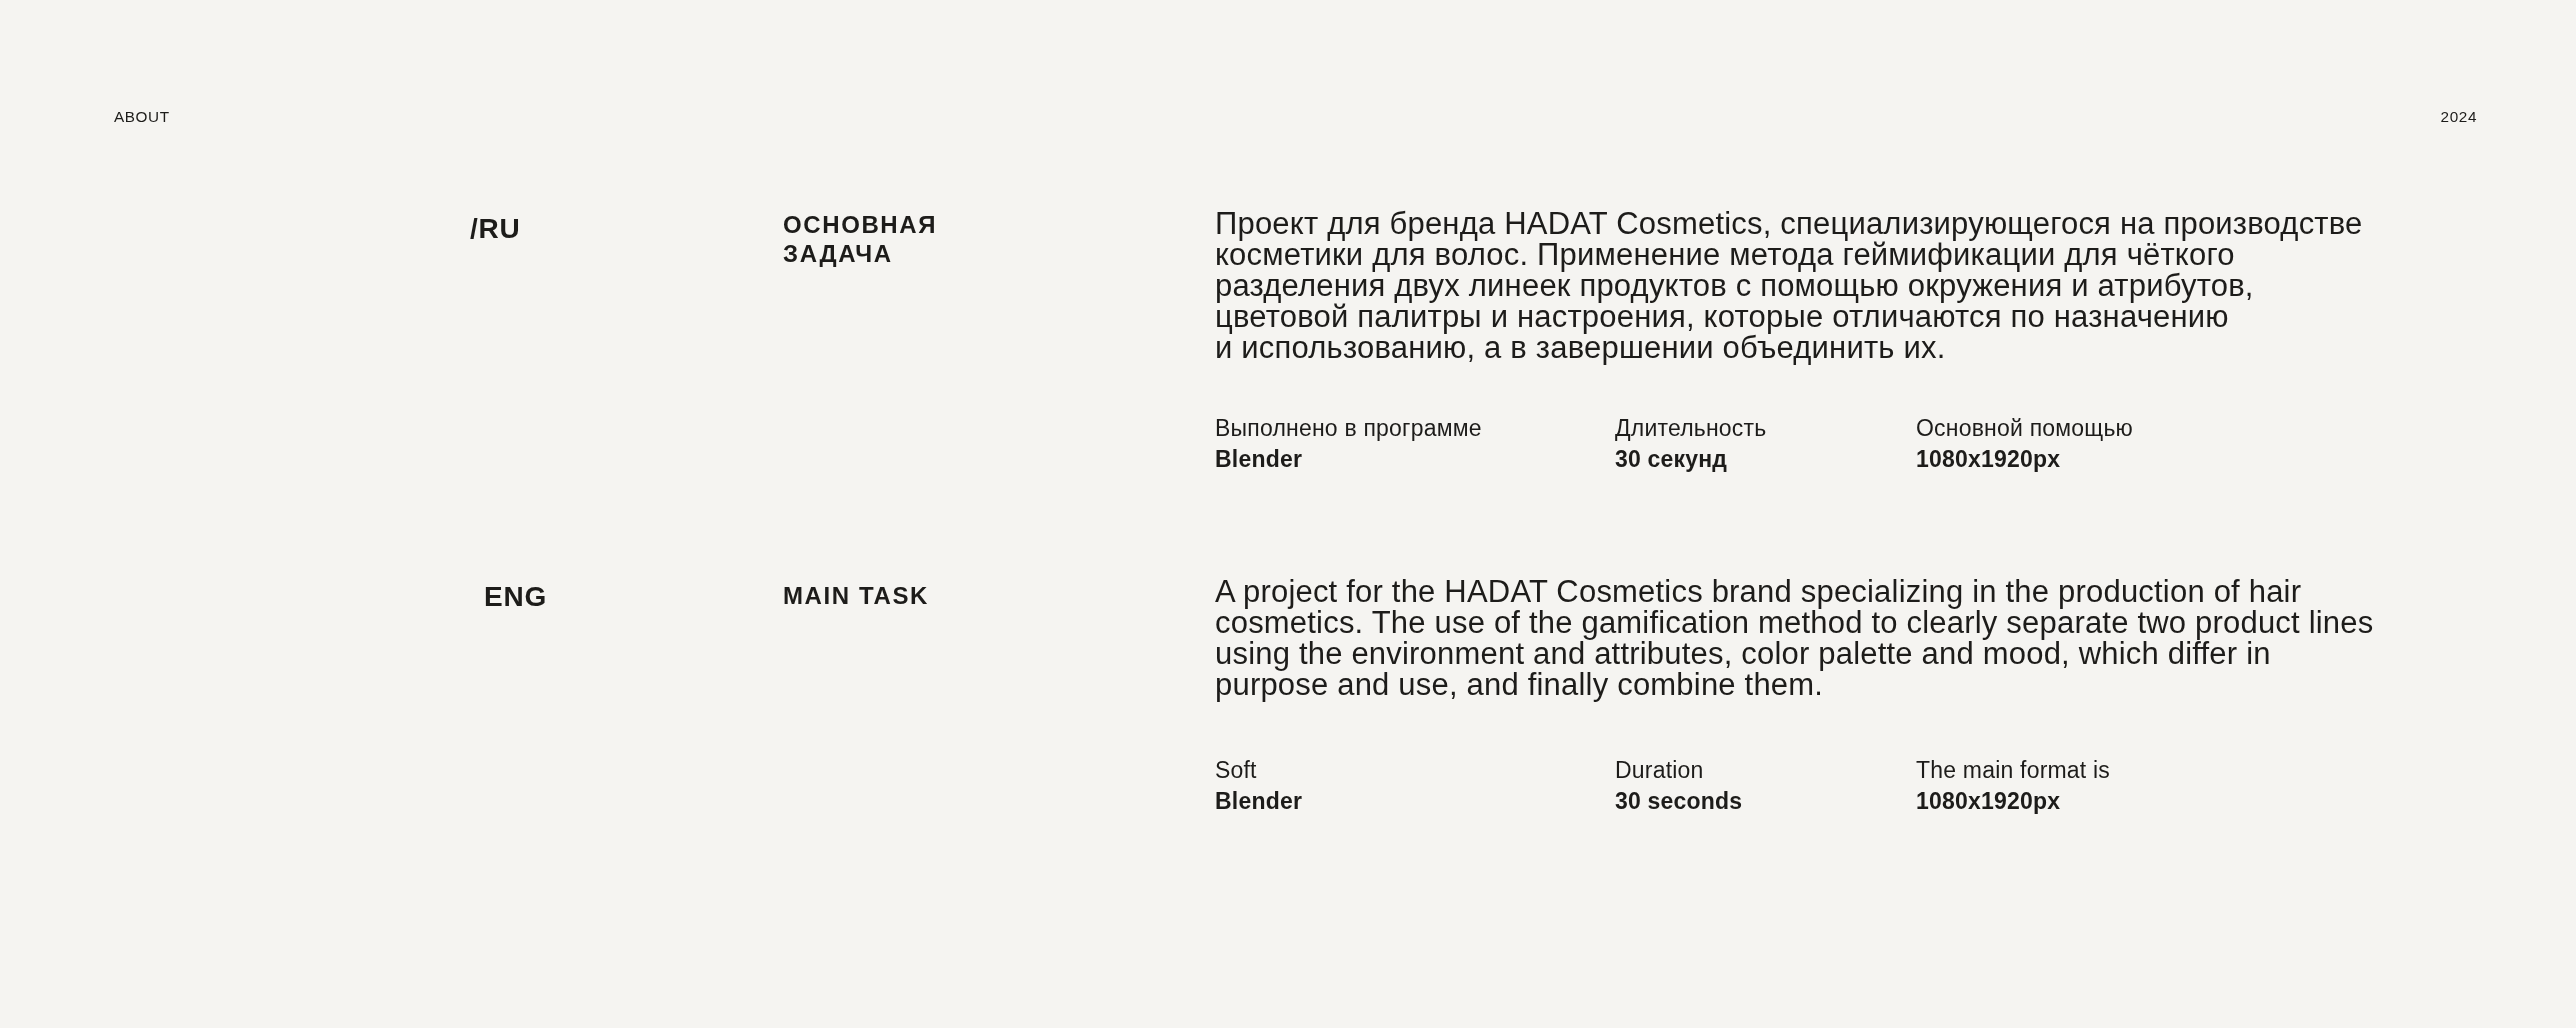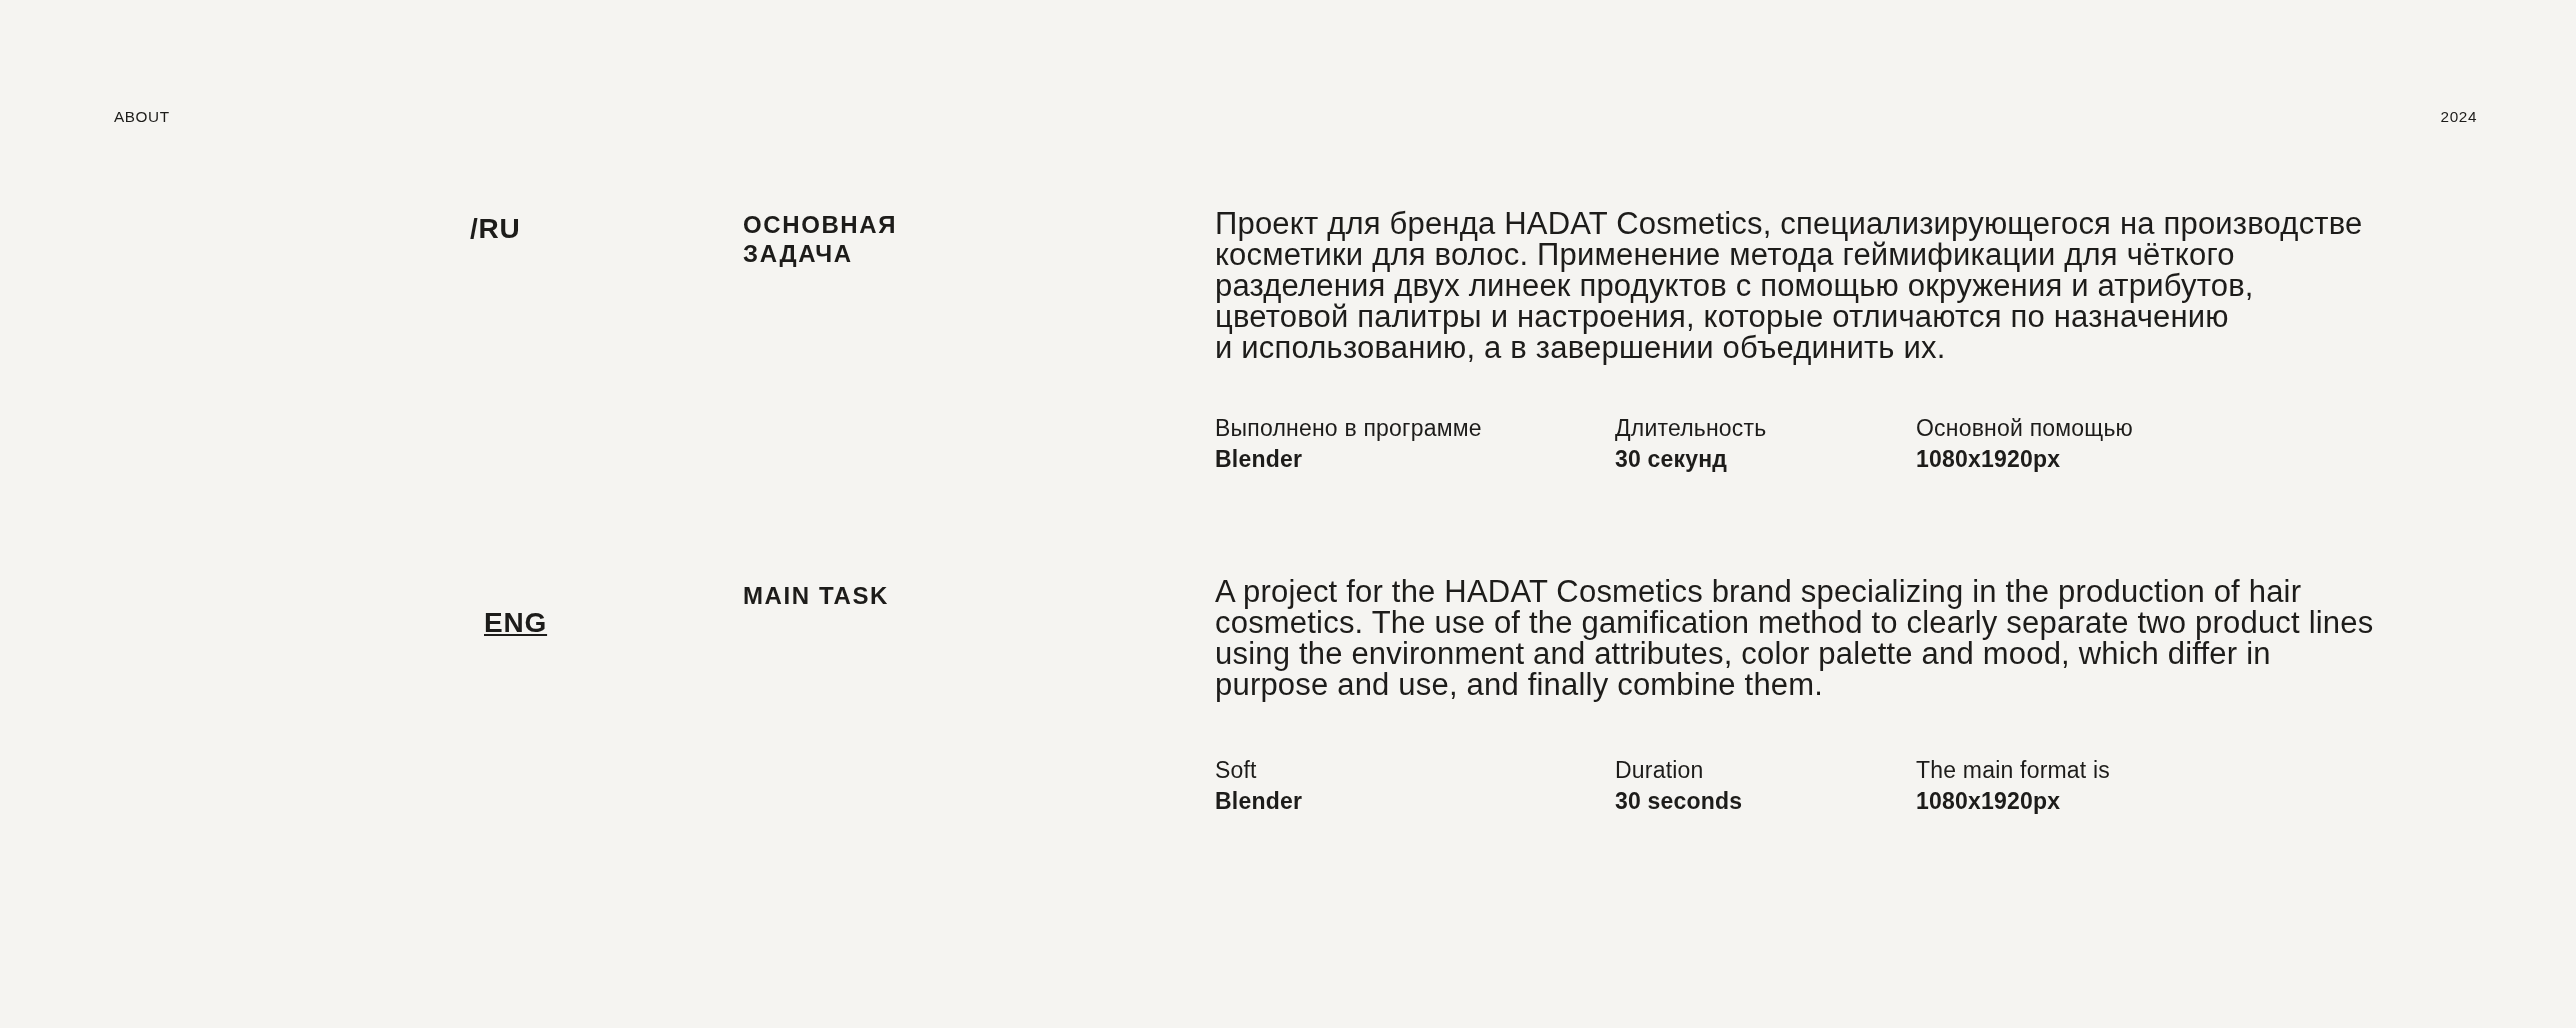--- a/index.html
+++ b/index.html
@@ -32,25 +32,25 @@
   .top-label.year  { right: 106px; }
 
   .lang-label {
     position: absolute;
     font-size: 28px;
     font-weight: 700;
     letter-spacing: 0.8px;
     white-space: nowrap;
   }
   .lang-label.ru  { left: 463px; top: 213px; }
-  .lang-label.eng { left: 477px; top: 607px; text-decoration: underline; }
+  .lang-label.eng { left: 477px; top: 581px; }
 
   .section-heading {
     position: absolute;
-    left: 736px;
+    left: 776px;
     font-size: 24px;
     font-weight: 700;
     letter-spacing: 1.6px;
     line-height: 29px;
     white-space: pre-line;
   }
   .section-heading.ru  { top: 210px; }
   .section-heading.eng { top: 581px; }
 
   .paragraph {

